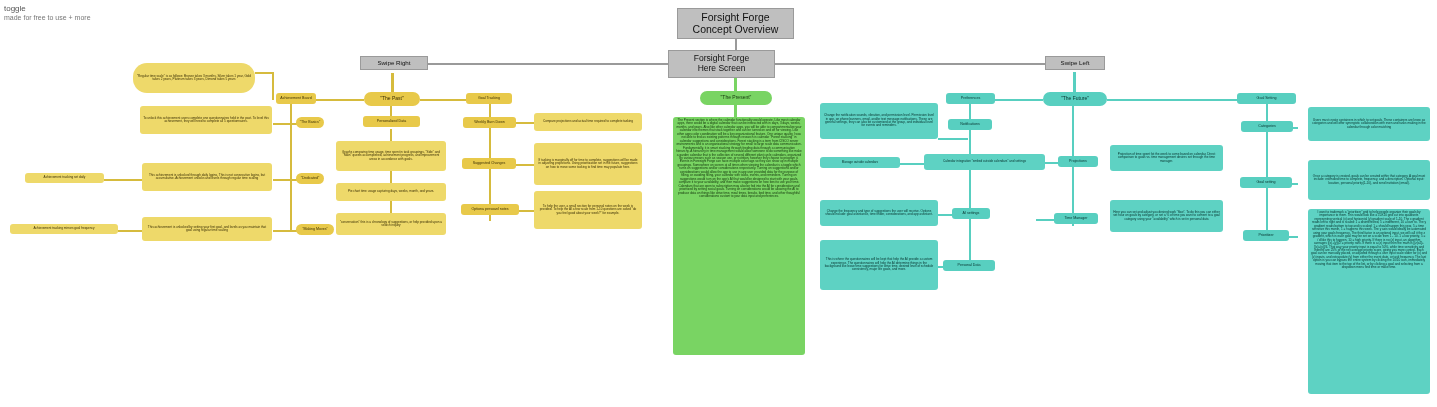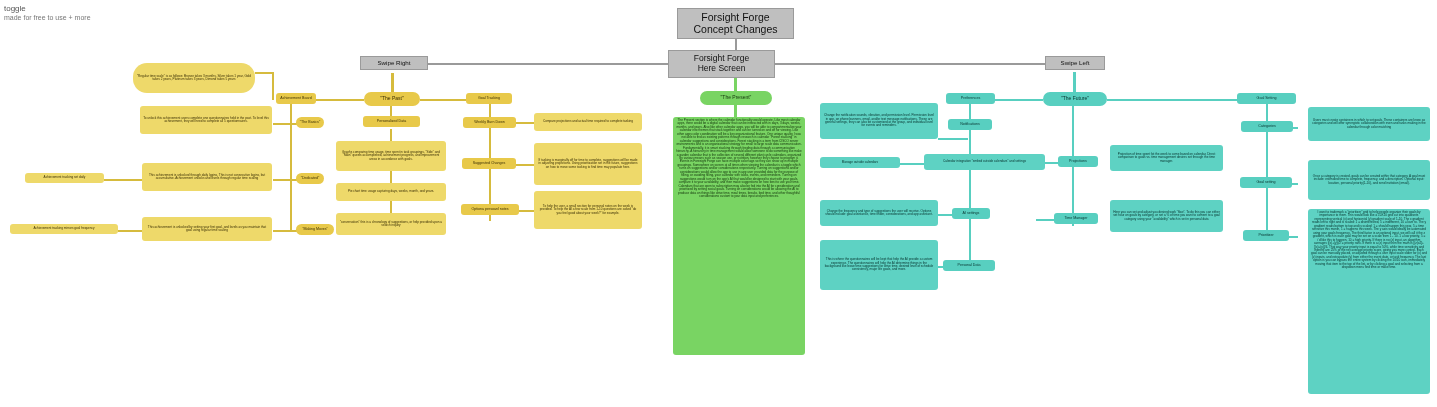--- a/index.html
+++ b/index.html
@@ -105,21 +105,21 @@
   <div class="ln t" style="left:938px;top:214px;width:30px;height:2px;"></div>
   <div class="ln t" style="left:938px;top:266px;width:30px;height:2px;"></div>
 
   <div class="ln t" style="left:1266px;top:103px;width:2px;height:136px;"></div>
   <div class="ln t" style="left:1268px;top:127px;width:30px;height:2px;"></div>
   <div class="ln t" style="left:1268px;top:183px;width:30px;height:2px;"></div>
   <div class="ln t" style="left:1268px;top:236px;width:30px;height:2px;"></div>
 
   <div class="node gray xxl pad" style="left:677px;top:8px;width:117px;height:31px;flex-direction:column;">
     <span>Forsight Forge</span>
-    <span>Concept Changes</span>
+    <span>Concept Overview</span>
   </div>
 
   <div class="node gray l" style="left:360px;top:56px;width:68px;height:14px;">
     <span>Swipe Right</span>
   </div>
 
   <div class="node gray xl pad" style="left:668px;top:50px;width:107px;height:28px;flex-direction:column;">
     <span>Forsight Forge</span>
     <span>Here Screen</span>
   </div>

